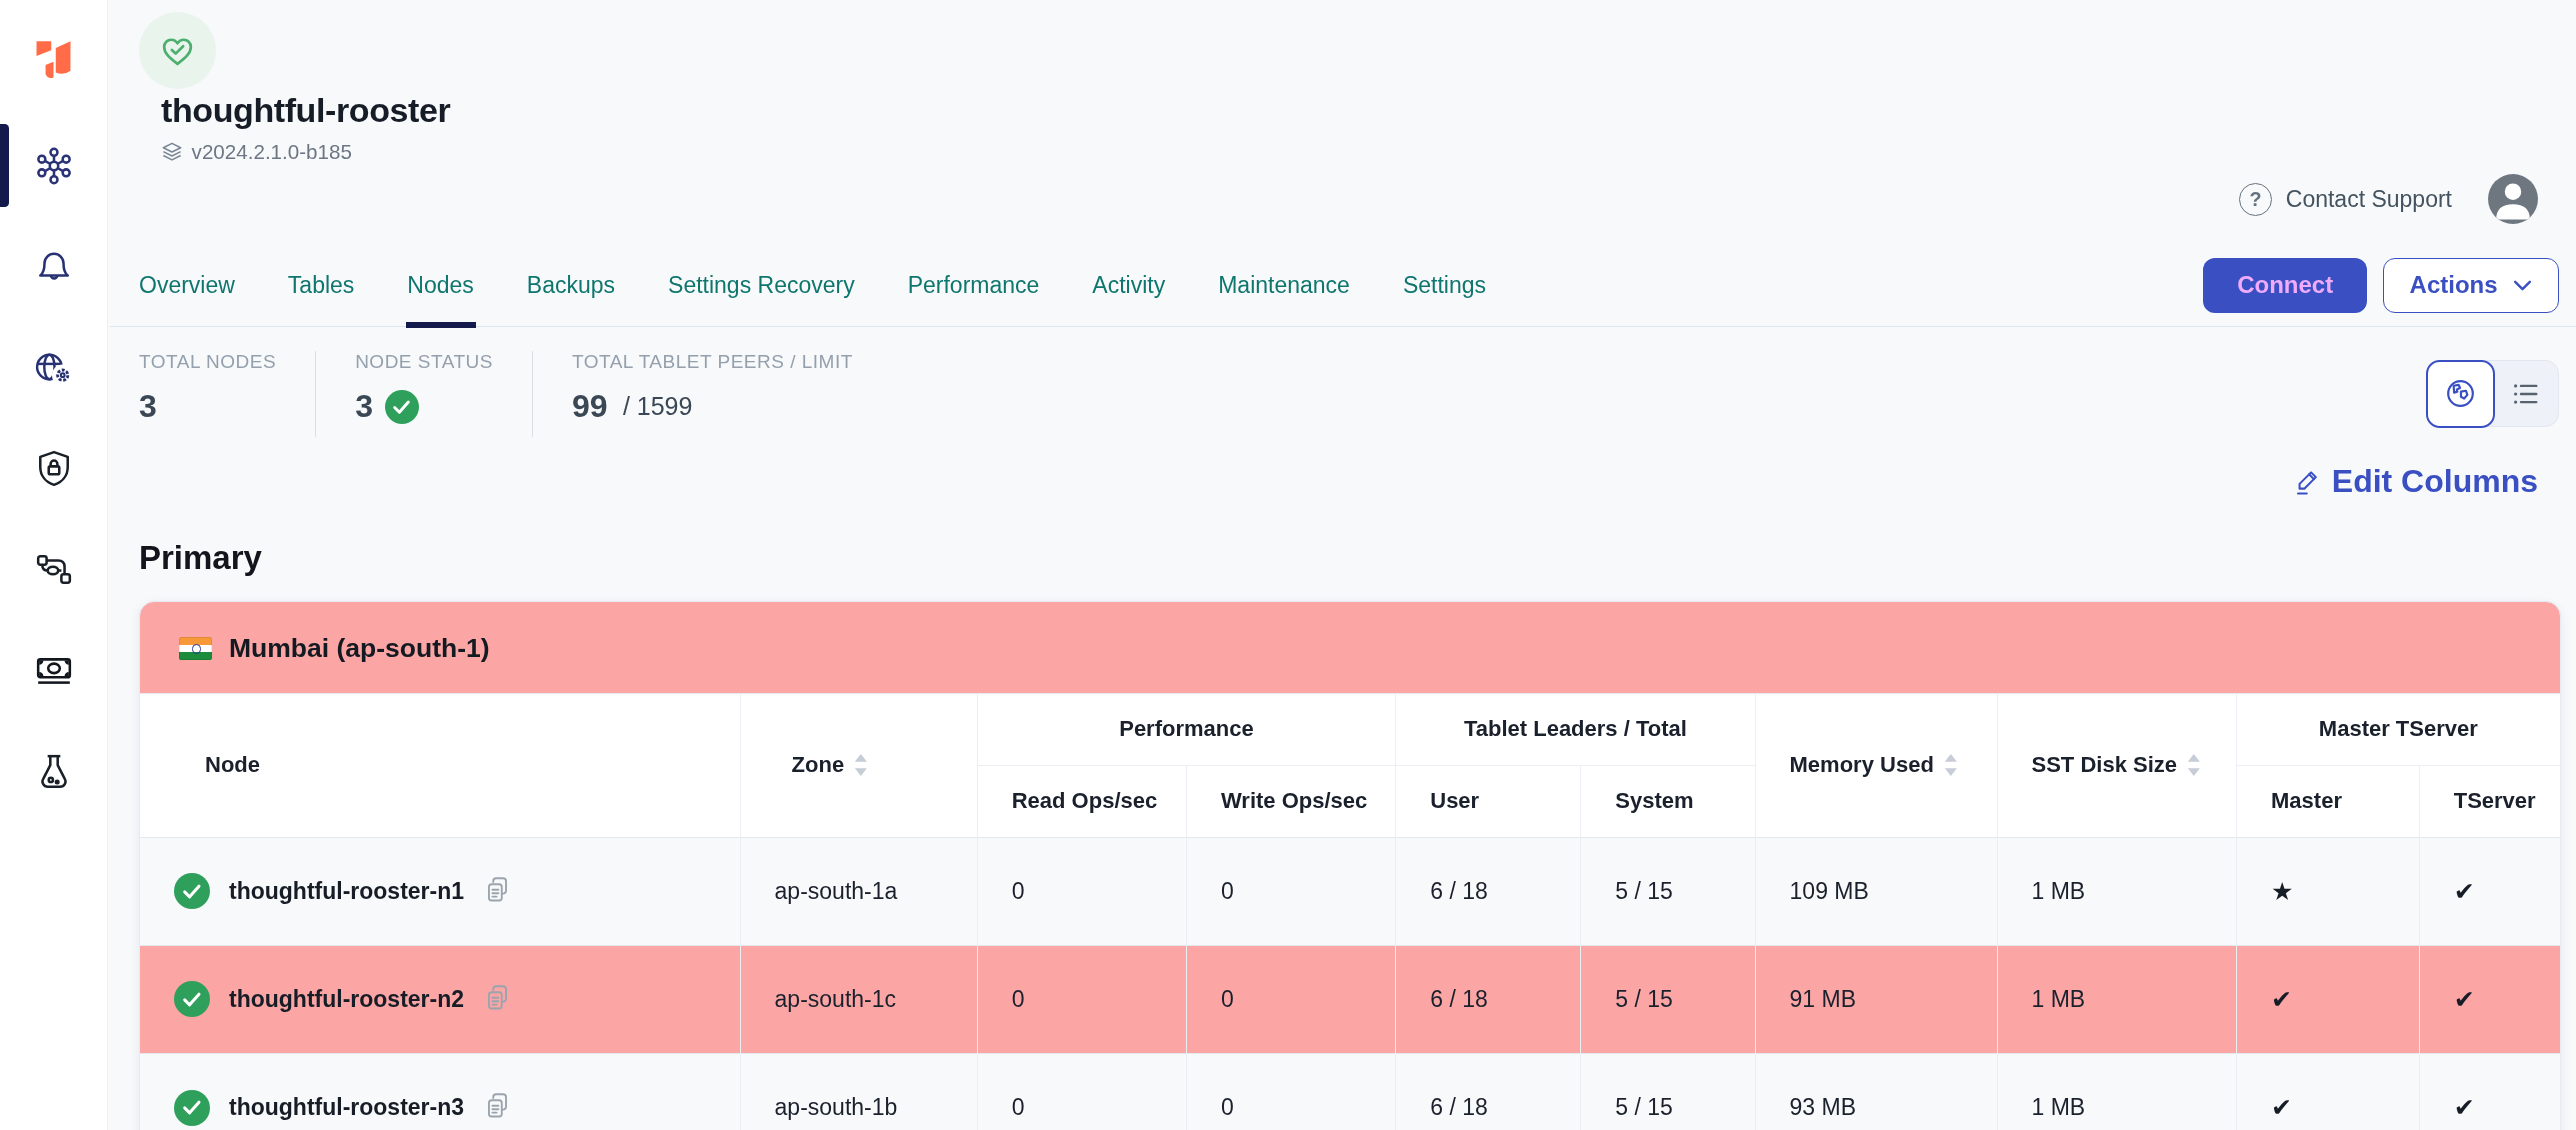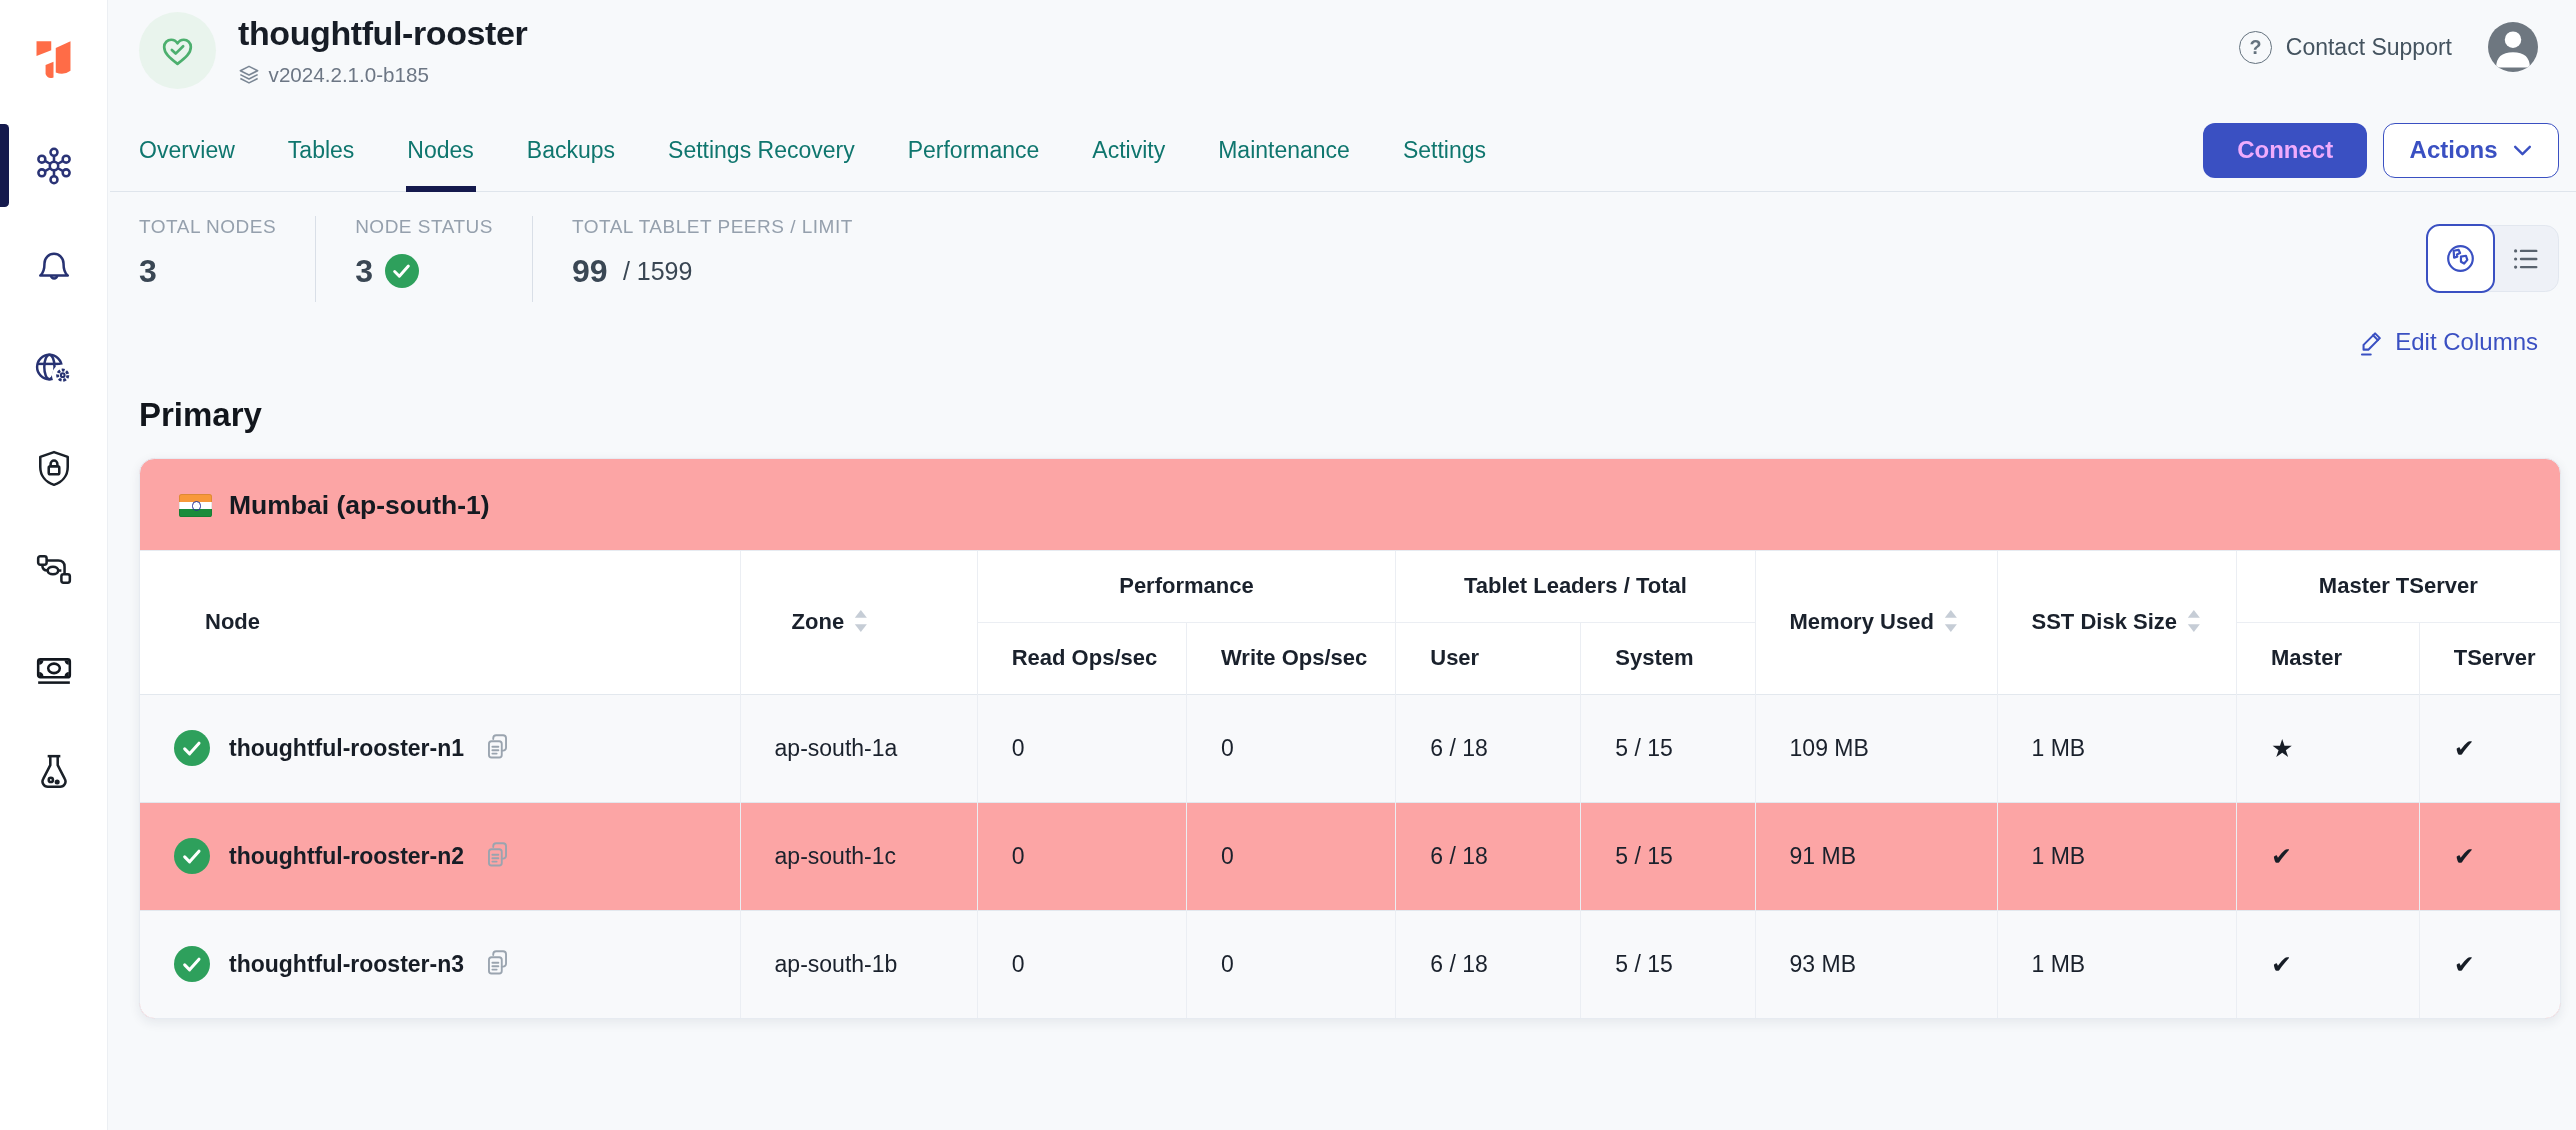--- a/index.html
+++ b/index.html
@@ -17,21 +17,21 @@
   }
   .logo-wrap { margin-top:17px; height:86px; display:flex; align-items:center; justify-content:center; }
   .side-nav { margin-top:12px; width:100%; }
   .nav-item { position:relative; height:101px; display:flex; align-items:center; justify-content:center; cursor:pointer; }
   .nav-item.active::before {
     content:""; position:absolute; left:0; top:8.6px; bottom:8.6px; width:8.6px;
     background:#151A4D; border-radius:0 4.3px 4.3px 0;
   }
   
   .main { margin-left:110px; }
-  .topbar { display:flex; align-items:flex-start; padding:12px 38px 0 29px; }
+  .topbar { display:flex; align-items:flex-start; padding:12px 38px 0 29px;flex-direction:column; }
   .health-badge { width:77px; height:77px; border-radius:50%; background:#E9F4ED; display:flex; align-items:center; justify-content:center; flex:none; }
   .title-block { margin-left:22px; }
   .cluster-name { margin:1.7px 0 0; font-size:34px; font-weight:bold; color:#171D26; letter-spacing:-0.4px; }
   .version-row { display:flex; align-items:center; gap:8.6px; margin-top:10.3px; color:#6C7684; font-size:20.6px; }
   .topbar-right { margin-left:auto; display:flex; align-items:center; margin-top:10.3px; }
   .help-circle { width:33px; height:33px; border-radius:50%; border:1.7px solid #64727E; color:#64727E;
     font-size:19.7px; display:flex; align-items:center; justify-content:center; font-weight:bold; }
   .support-label { font-size:23px; color:#44535F; margin-left:13.7px; }
   .avatar { width:50px; height:50px; border-radius:50%; background:#6E7780; margin-left:36px;
     display:flex; align-items:flex-end; justify-content:center; overflow:hidden; }
@@ -52,21 +52,21 @@
   .stat:nth-of-type(3) { border-right:none; }
   .stat-label { font-size:19px; color:#95A0AD; letter-spacing:0.5px; }
   .stat-value { margin-top:15.4px; font-size:32px; font-weight:bold; color:#3A4754; display:flex; align-items:center; gap:12px; }
   .stat-limit { font-size:25px; font-weight:normal; color:#3A4754; margin-left:3.4px; }
   .status-circle { width:34px; height:34px; border-radius:50%; background:#2EA05C; display:flex; align-items:center; justify-content:center; flex:none; }
   .view-toggle { margin-left:auto; display:flex; background:#EEF1F7; border:1.7px solid #E2E7EF; border-radius:13.7px; height:67px; }
   .toggle-seg { width:65px; display:flex; align-items:center; justify-content:center; cursor:pointer; }
   .toggle-seg.selected { background:#fff; border:2.6px solid #3A50C2; border-radius:13.7px; margin:-1.7px; width:69px; }
   
   .edit-columns-row { display:flex; justify-content:flex-end; padding-right:38px; margin-top:26px; }
-  .edit-columns { display:flex; align-items:center; gap:10.3px; color:#3A50C2; font-size:24px; font-weight:normal; cursor:pointer; }
+  .edit-columns { display:flex; align-items:center; gap:10.3px; color:#3A50C2; font-size:32px; font-weight:bold; cursor:pointer; }
   .section-title { margin:39px 0 0 29px; font-size:33px; font-weight:800; color:#12161C; }
   
   .card { margin:24px 15.4px 0 29px; background:#fca5a5; border:1.7px solid #E7EBF1; border-radius:15.4px;
     box-shadow:0 3.4px 10.3px rgba(23,34,64,0.08); overflow:hidden; }
   .card-header { display:flex; align-items:center; gap:17px; padding:31px 39px 29px; }
   .region-title { font-size:26.5px; font-weight:bold; color:#141A21; }
   .flag { width:33px; height:23px; border-radius:2.6px; position:relative; flex:none;
     background:linear-gradient(180deg,#F89939 0%,#F89939 33%,#FFFFFF 33%,#FFFFFF 66%,#1A8C3B 66%,#1A8C3B 100%);
     box-shadow:inset 0 0 0 0.9px rgba(0,0,0,0.10); }
   .flag::after { content:""; position:absolute; left:50%; top:50%; width:7.7px; height:7.7px; margin:-3.9px 0 0 -3.9px;

